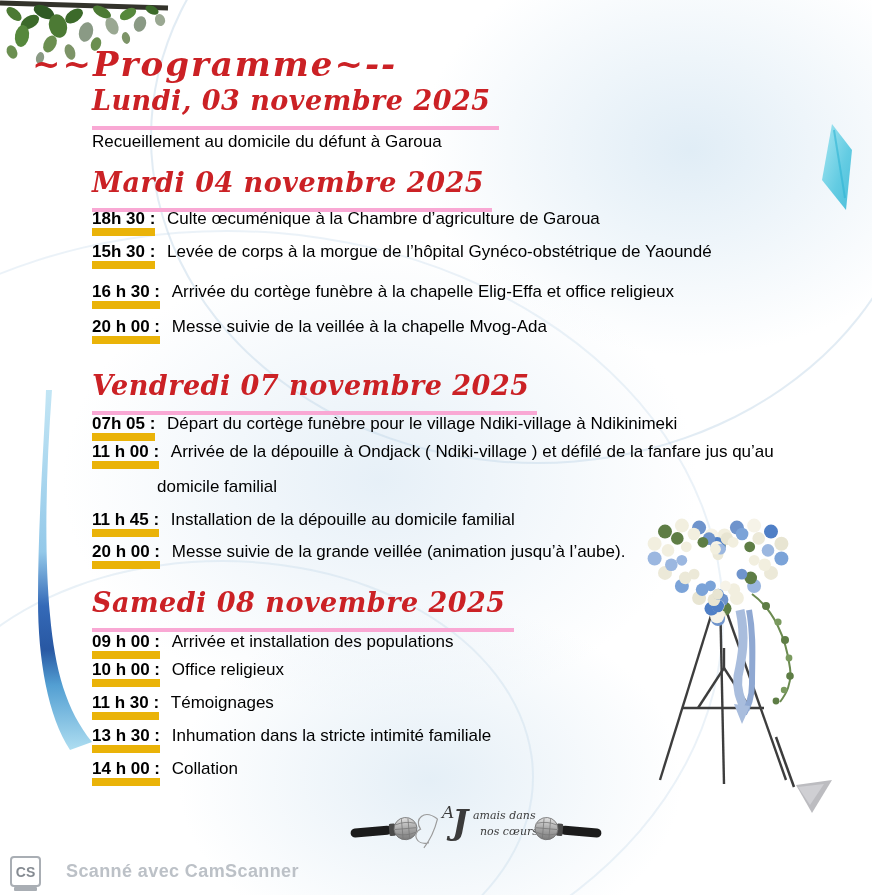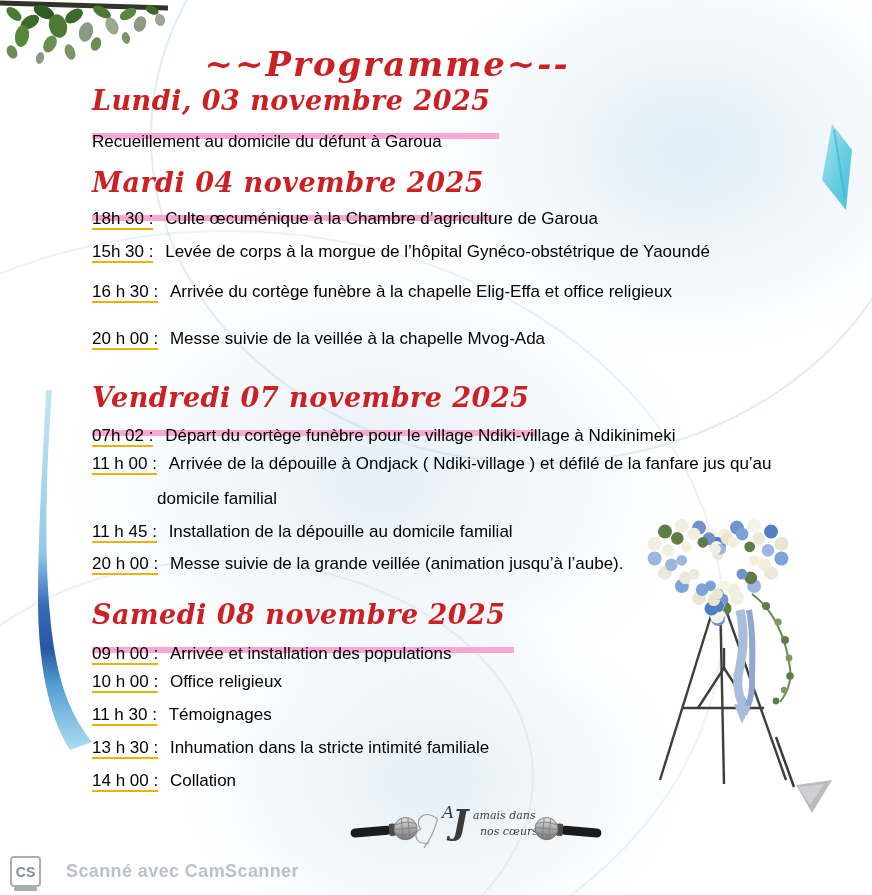--- a/index.html
+++ b/index.html
@@ -12,26 +12,26 @@
   .wash2{left:40px;top:230px;width:680px;height:500px;background:radial-gradient(ellipse at center,rgba(226,237,246,.85),rgba(255,255,255,0) 66%);}
   .wash3{left:160px;top:590px;width:540px;height:380px;background:radial-gradient(ellipse at center,rgba(224,236,245,.85),rgba(255,255,255,0) 66%);}
   .arc{position:absolute;border-radius:50%;z-index:0;pointer-events:none;}
   .arc1{left:150px;top:-190px;width:770px;height:650px;border:2px solid rgba(197,218,234,.5);}
   .arc2{left:-270px;top:230px;width:990px;height:770px;border:2px solid rgba(203,222,236,.38);}
   .arc3{left:-90px;top:560px;width:620px;height:430px;border:2px solid rgba(200,220,234,.4);}
   .decor{position:absolute;z-index:1;pointer-events:none;}
 
   
   .content{position:absolute;left:92px;top:0;width:710px;z-index:3;}
-  .title{font:700 italic 34px "DejaVu Serif",serif;color:#cb2125;text-align:center;
+  .title{font:700 italic 34px "DejaVu Serif",serif;color:#cb2125;
          position:relative;left:-60px;margin-top:44px;line-height:40px;letter-spacing:2px;}
   .hdr{margin:0;font:700 italic 27px "DejaVu Serif",serif;color:#cb2125;letter-spacing:.5px;line-height:30px;}
-  .hdr-inner{border-bottom:6px solid #f9a8d4;padding-bottom:17px;padding-right:8px;}
+  .hdr-inner{border-bottom:4px solid #f9a8d4;padding-bottom:10px;padding-right:8px;}
   .event{font-size:17px;line-height:21px;color:#000000;white-space:nowrap;}
-  .time{font-weight:400;border-bottom:2px solid #eab308;}
+  .time{font-weight:700;border-bottom:8px solid #eab308;}
   .desc{margin-left:7px;}
   .cont{margin-left:65px;}
 
   
   .microw{position:absolute;left:348px;top:804px;width:256px;height:52px;z-index:3;}
   .mic{position:absolute;width:74px;height:32px;}
   .mic-left{left:0;top:10px;}
   .mic-right{left:182px;top:10px;}
   .aj{position:absolute;left:64px;top:0;width:140px;height:50px;font-family:"DejaVu Serif",serif;font-style:italic;color:#3b3b3b;}
   .flourish{position:absolute;left:0;top:4px;width:34px;height:44px;}
@@ -223,28 +223,28 @@
     <div class="event" style="margin-top:10px">
       <span class="time">18h 30 :</span>
       <span class="desc">Culte œcuménique à la Chambre d’agriculture de Garoua</span></div>
 
     <div class="event" style="margin-top:12px">
       <span class="time">15h 30 :</span>
       <span class="desc">Levée de corps à la morgue de l’hôpital Gynéco-obstétrique de Yaoundé</span></div>
     <div class="event" style="margin-top:19px">
       <span class="time">16 h 30 :</span>
       <span class="desc">Arrivée du cortège funèbre à la chapelle Elig-Effa et office religieux</span></div>
-    <div class="event" style="margin-top:26px">
+    <div class="event" style="margin-top:14px">
       <span class="time">20 h 00 :</span>
       <span class="desc">Messe suivie de la veillée à la chapelle Mvog-Ada</span></div>
 
     <h2 class="hdr" style="margin-top:34px">
       <span class="hdr-inner">Vendredi 07 novembre 2025</span></h2>
     <div class="event" style="margin-top:12px">
-      <span class="time">07h 02 :</span>
+      <span class="time">07h 05 :</span>
       <span class="desc">Départ du cortège funèbre pour le village Ndiki-village à Ndikinimeki</span></div>
     <div class="event" style="margin-top:7px">
       <span class="time">11 h 00 :</span>
       <span class="desc">Arrivée de la dépouille à Ondjack ( Ndiki-village ) et défilé de la fanfare jus qu’au</span></div>
     <div class="event cont" style="margin-top:14px">
       <span>domicile familial</span></div>
     <div class="event" style="margin-top:12px">
       <span class="time">11 h 45 :</span>
       <span class="desc">Installation de la dépouille au domicile familial</span></div>
     <div class="event" style="margin-top:11px">

